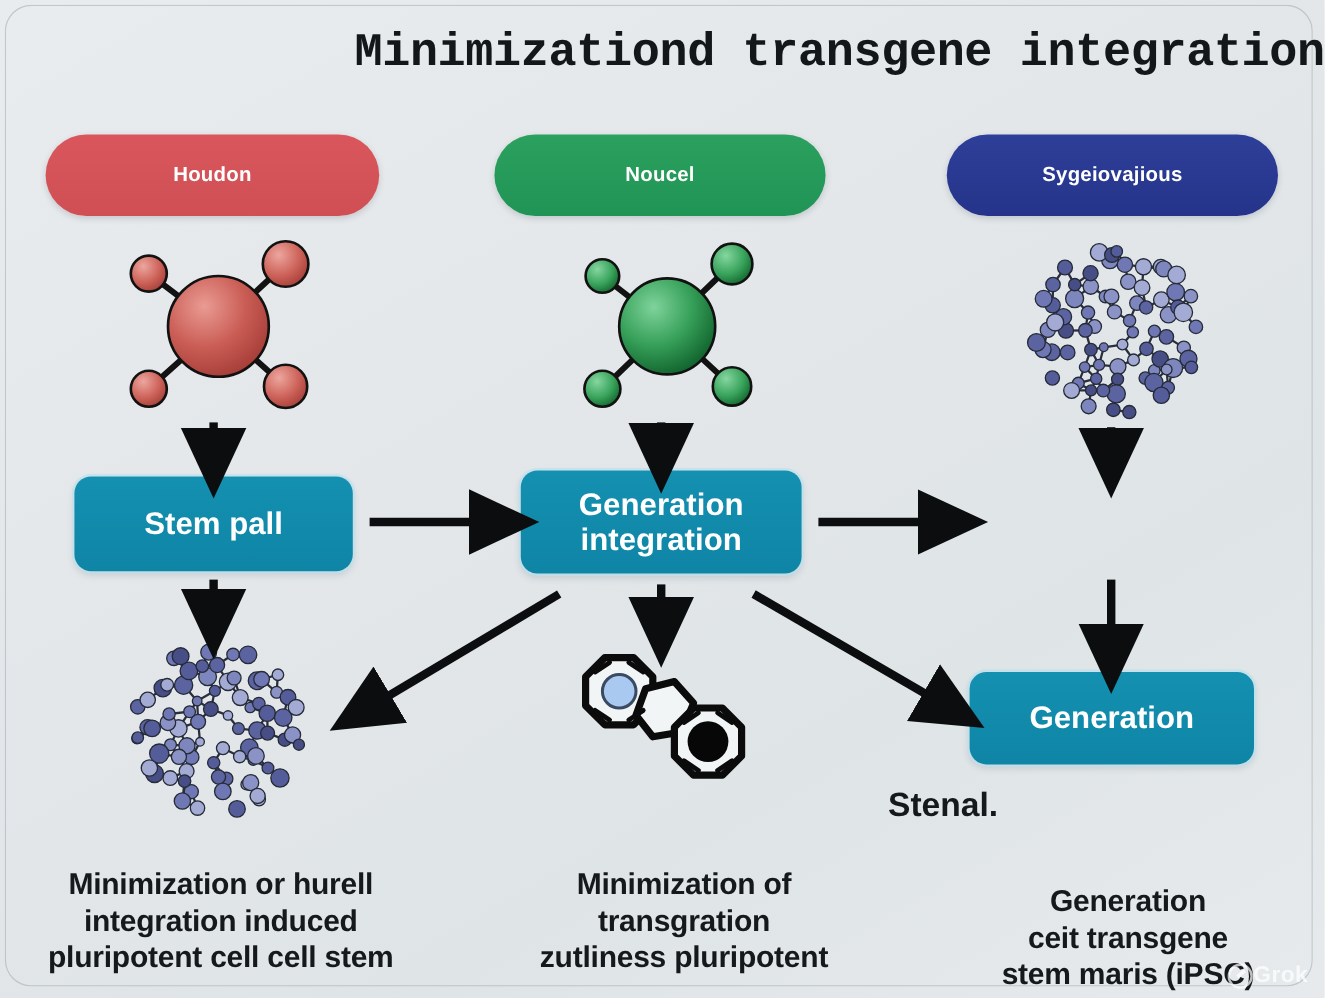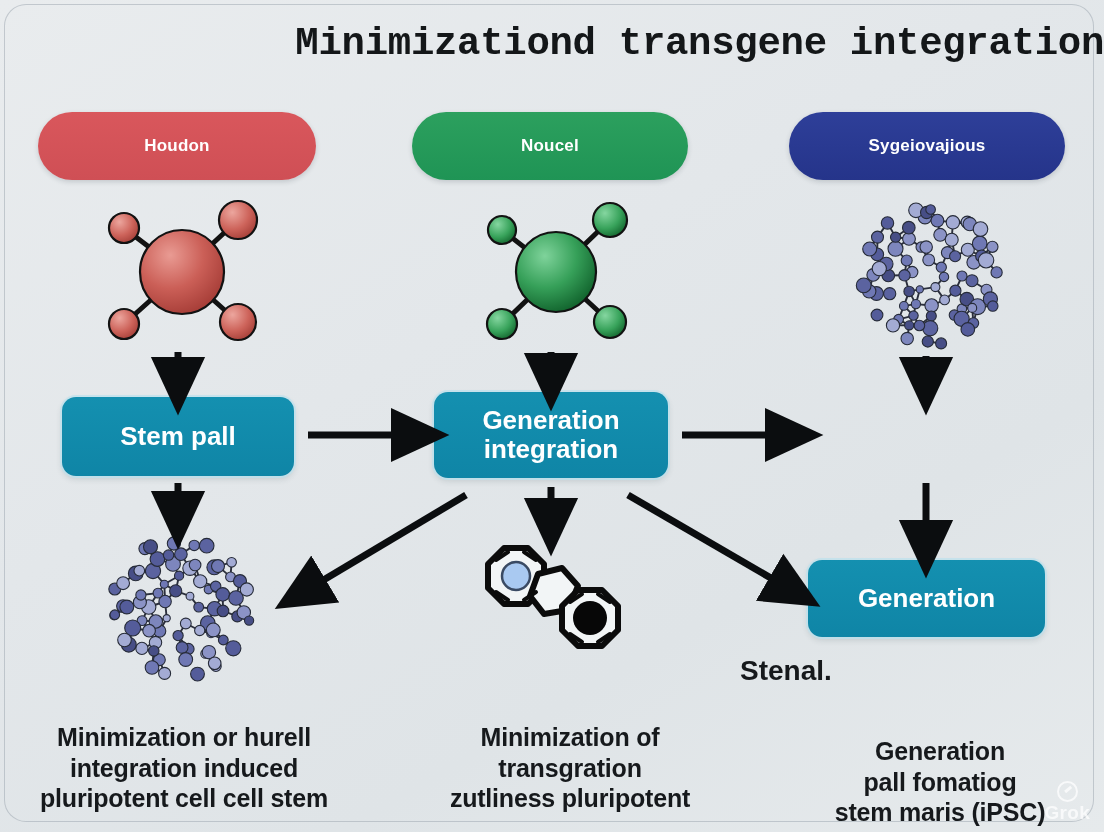--- a/index.html
+++ b/index.html
@@ -102,21 +102,20 @@
   #watermark {
     position: absolute;
     right: 14px; bottom: 8px;
     display: flex;
     align-items: center;
     gap: 0;
     color: rgba(255,255,255,0.72);
     font-size: 19px;
     font-weight: bold;
     letter-spacing: 0.3px;
-    flex-direction: column;
   }
   #watermark .wm-ring {
     width: 17px; height: 17px;
     border-radius: 50%;
     border: 2.5px solid rgba(255,255,255,0.72);
     position: relative;
   }
   #watermark .wm-ring::after {
     content: "";
     position: absolute;
@@ -687,21 +686,21 @@
     <div>integration induced</div>
     <div>pluripotent cell cell stem</div>
   </div>
   <div class="caption" id="cap-center">
     <div>Minimization of</div>
     <div>transgration</div>
     <div>zutliness pluripotent</div>
   </div>
   <div class="caption" id="cap-right">
     <div>Generation</div>
-    <div>pall fomatiog</div>
+    <div>ceit transgene</div>
     <div>stem maris (iPSC)</div>
   </div>
 
   <div id="watermark">
     <span class="wm-ring"></span>
     <span>Grok</span>
   </div>
 
 </div>
 

